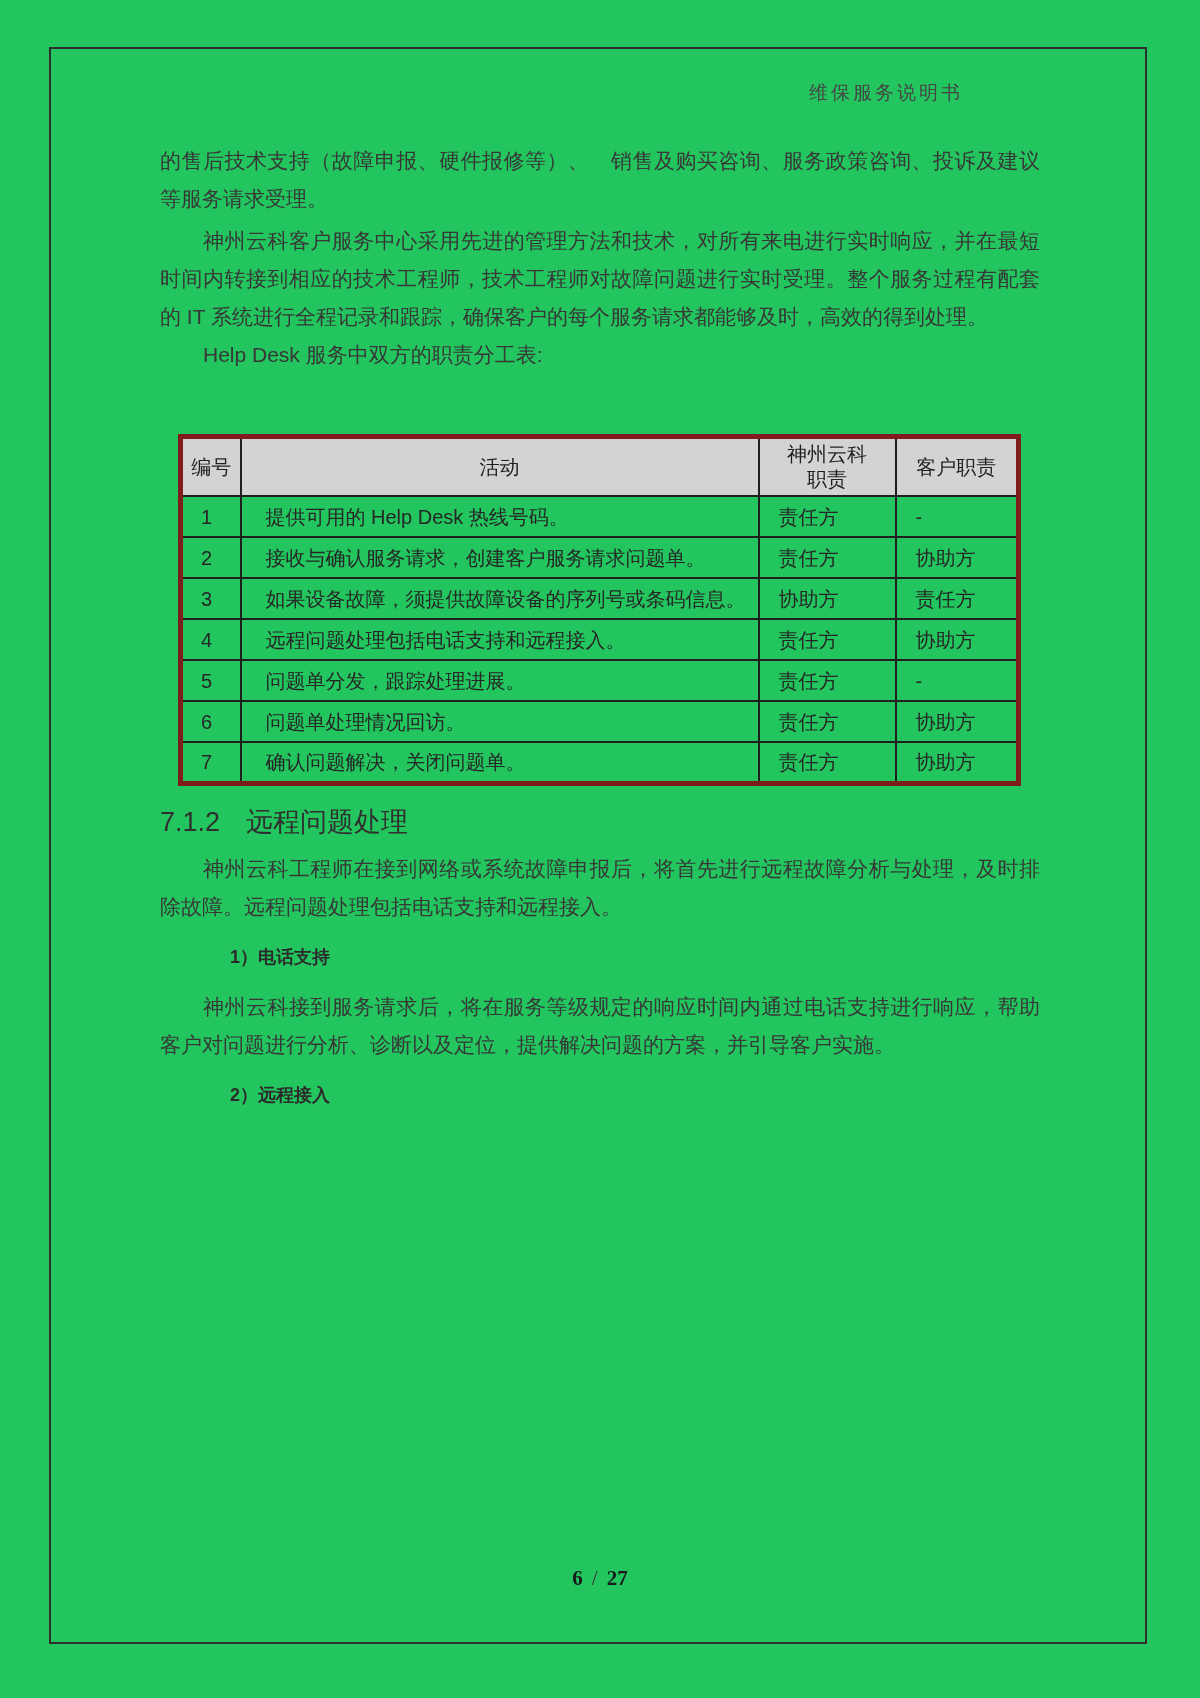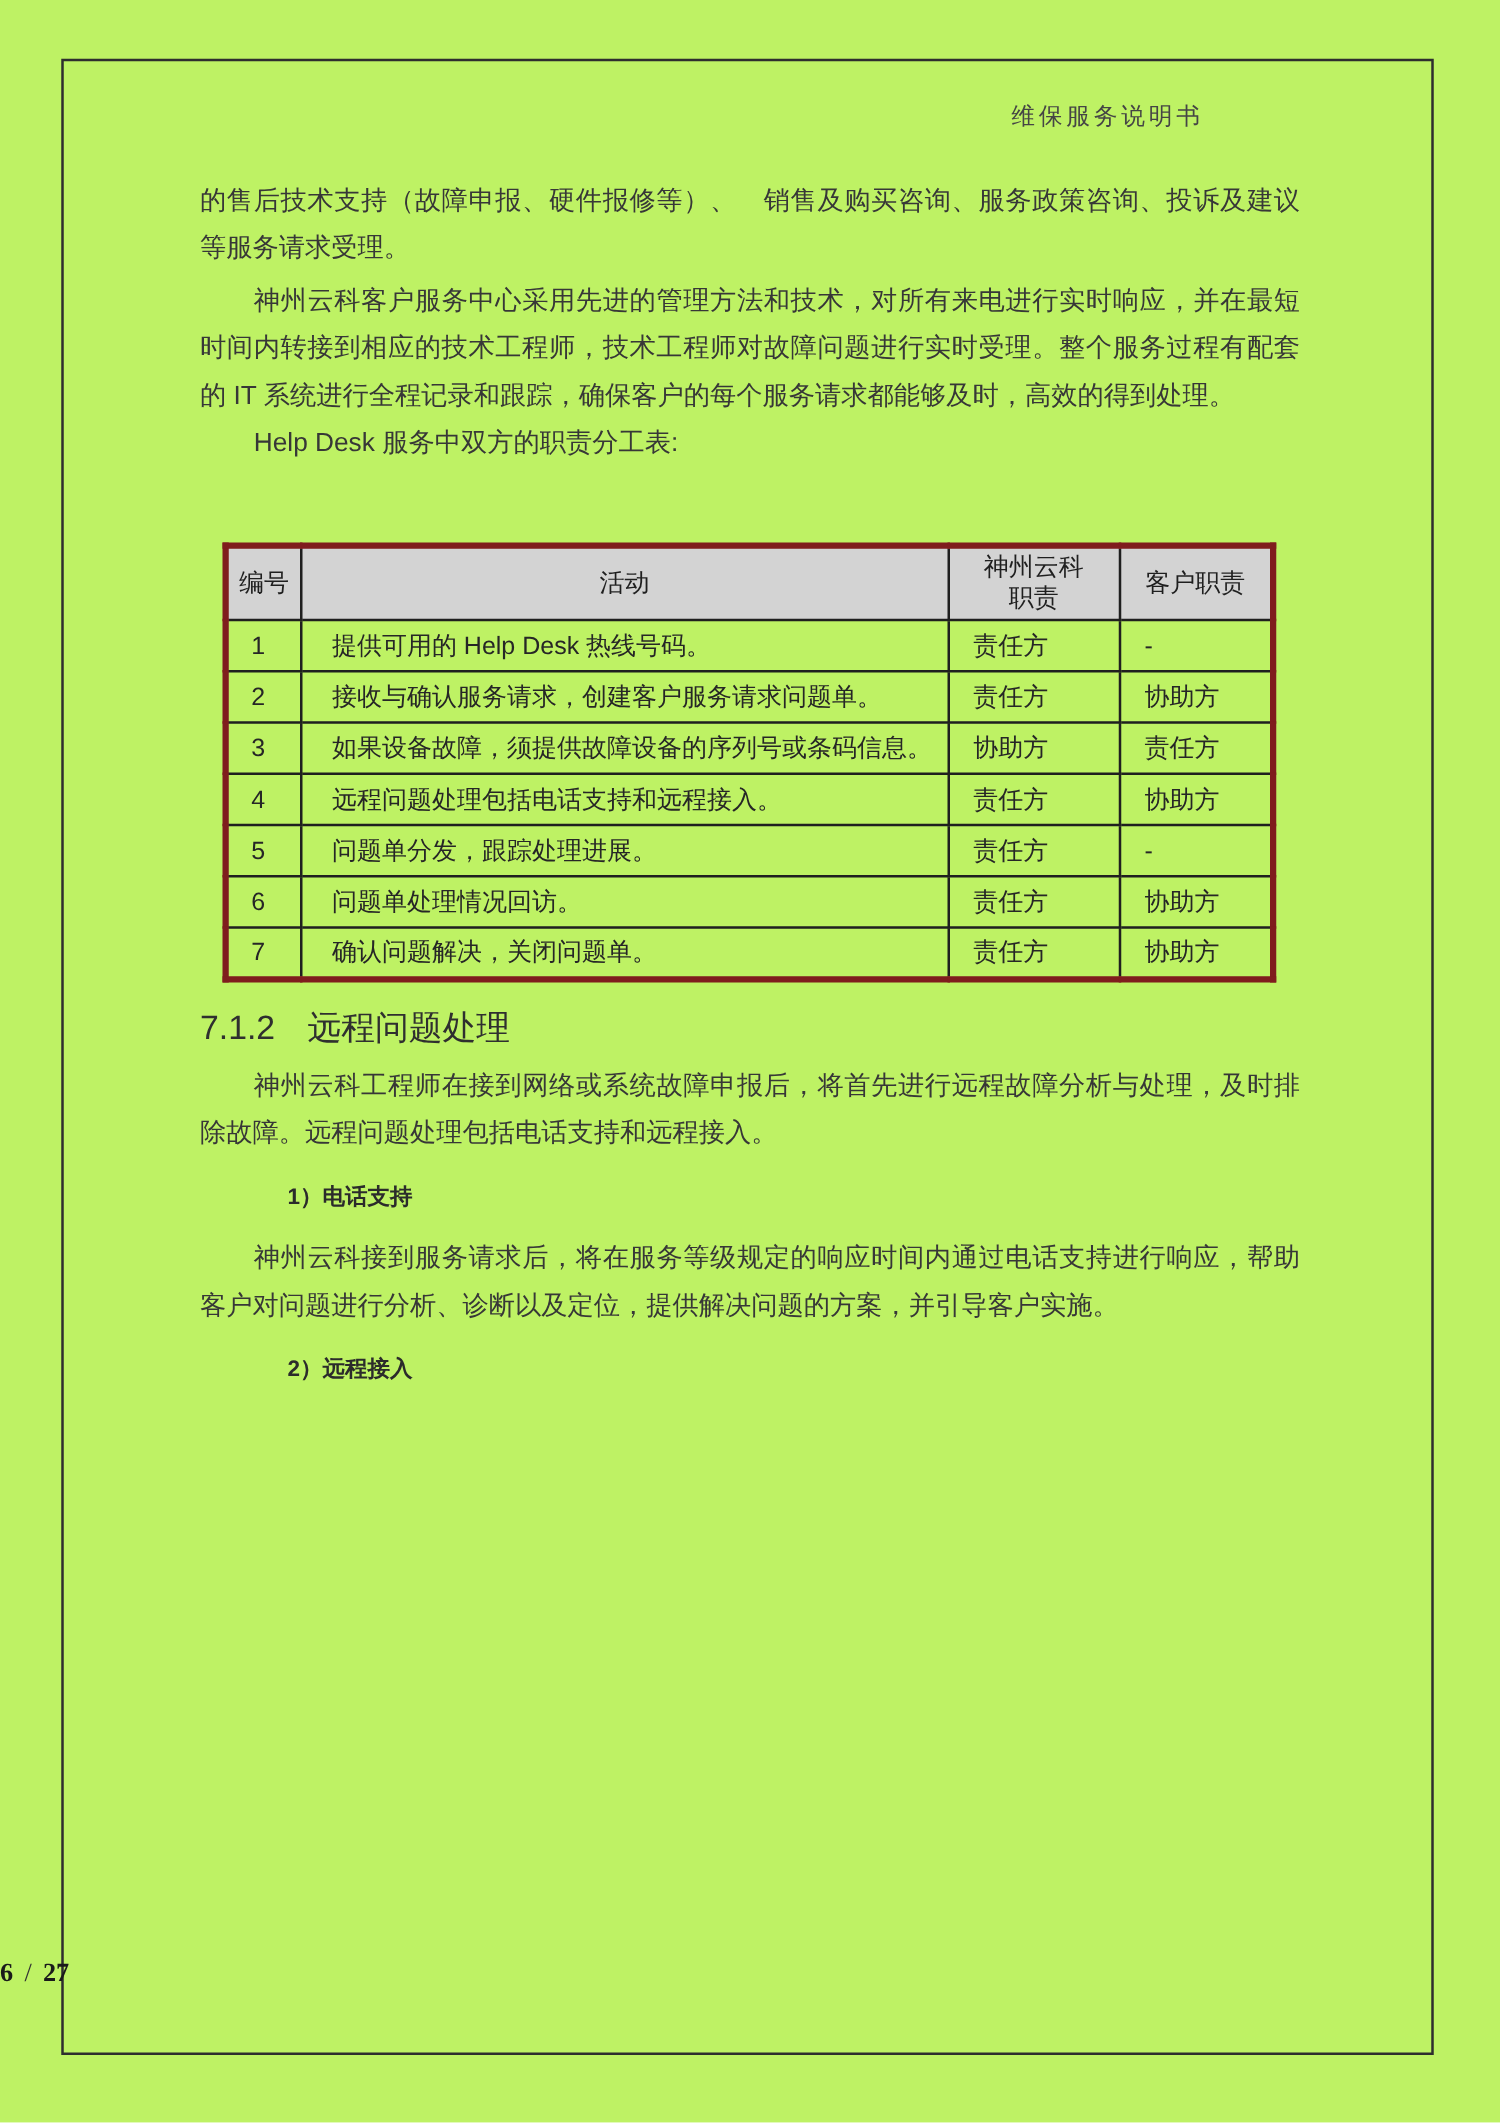--- a/index.html
+++ b/index.html
@@ -4,21 +4,21 @@
 <style>
   html, body {
     margin: 0;
     padding: 0;
     background: #ffffff;
   }
   .page {
     position: relative;
     width: 1200px;
     height: 1698px;
-    background: #bef264;
+    background: #22c55e;
     font-family: "Liberation Sans", sans-serif;
     overflow: hidden;
   }
   .page-border {
     position: absolute;
     left: 49px;
     top: 47px;
     width: 1098px;
     height: 1597px;
     border: 2px solid #2e2e2e;
@@ -106,20 +106,21 @@
     color: #2b2b2b;
     line-height: 62px;
   }
   p.after-heading { margin-top: 8px; }
 
   .doc-footer {
     position: absolute;
     left: 0;
     top: 1566px;
     width: 1200px;
+    text-align: center;
     font-family: "Liberation Serif", "DejaVu Serif", serif;
     font-size: 21px;
     font-weight: bold;
     color: #1a1a1a;
   }
   .doc-footer .separator {
     font-weight: normal;
     margin: 0 9px;
     color: #333333;
   }

